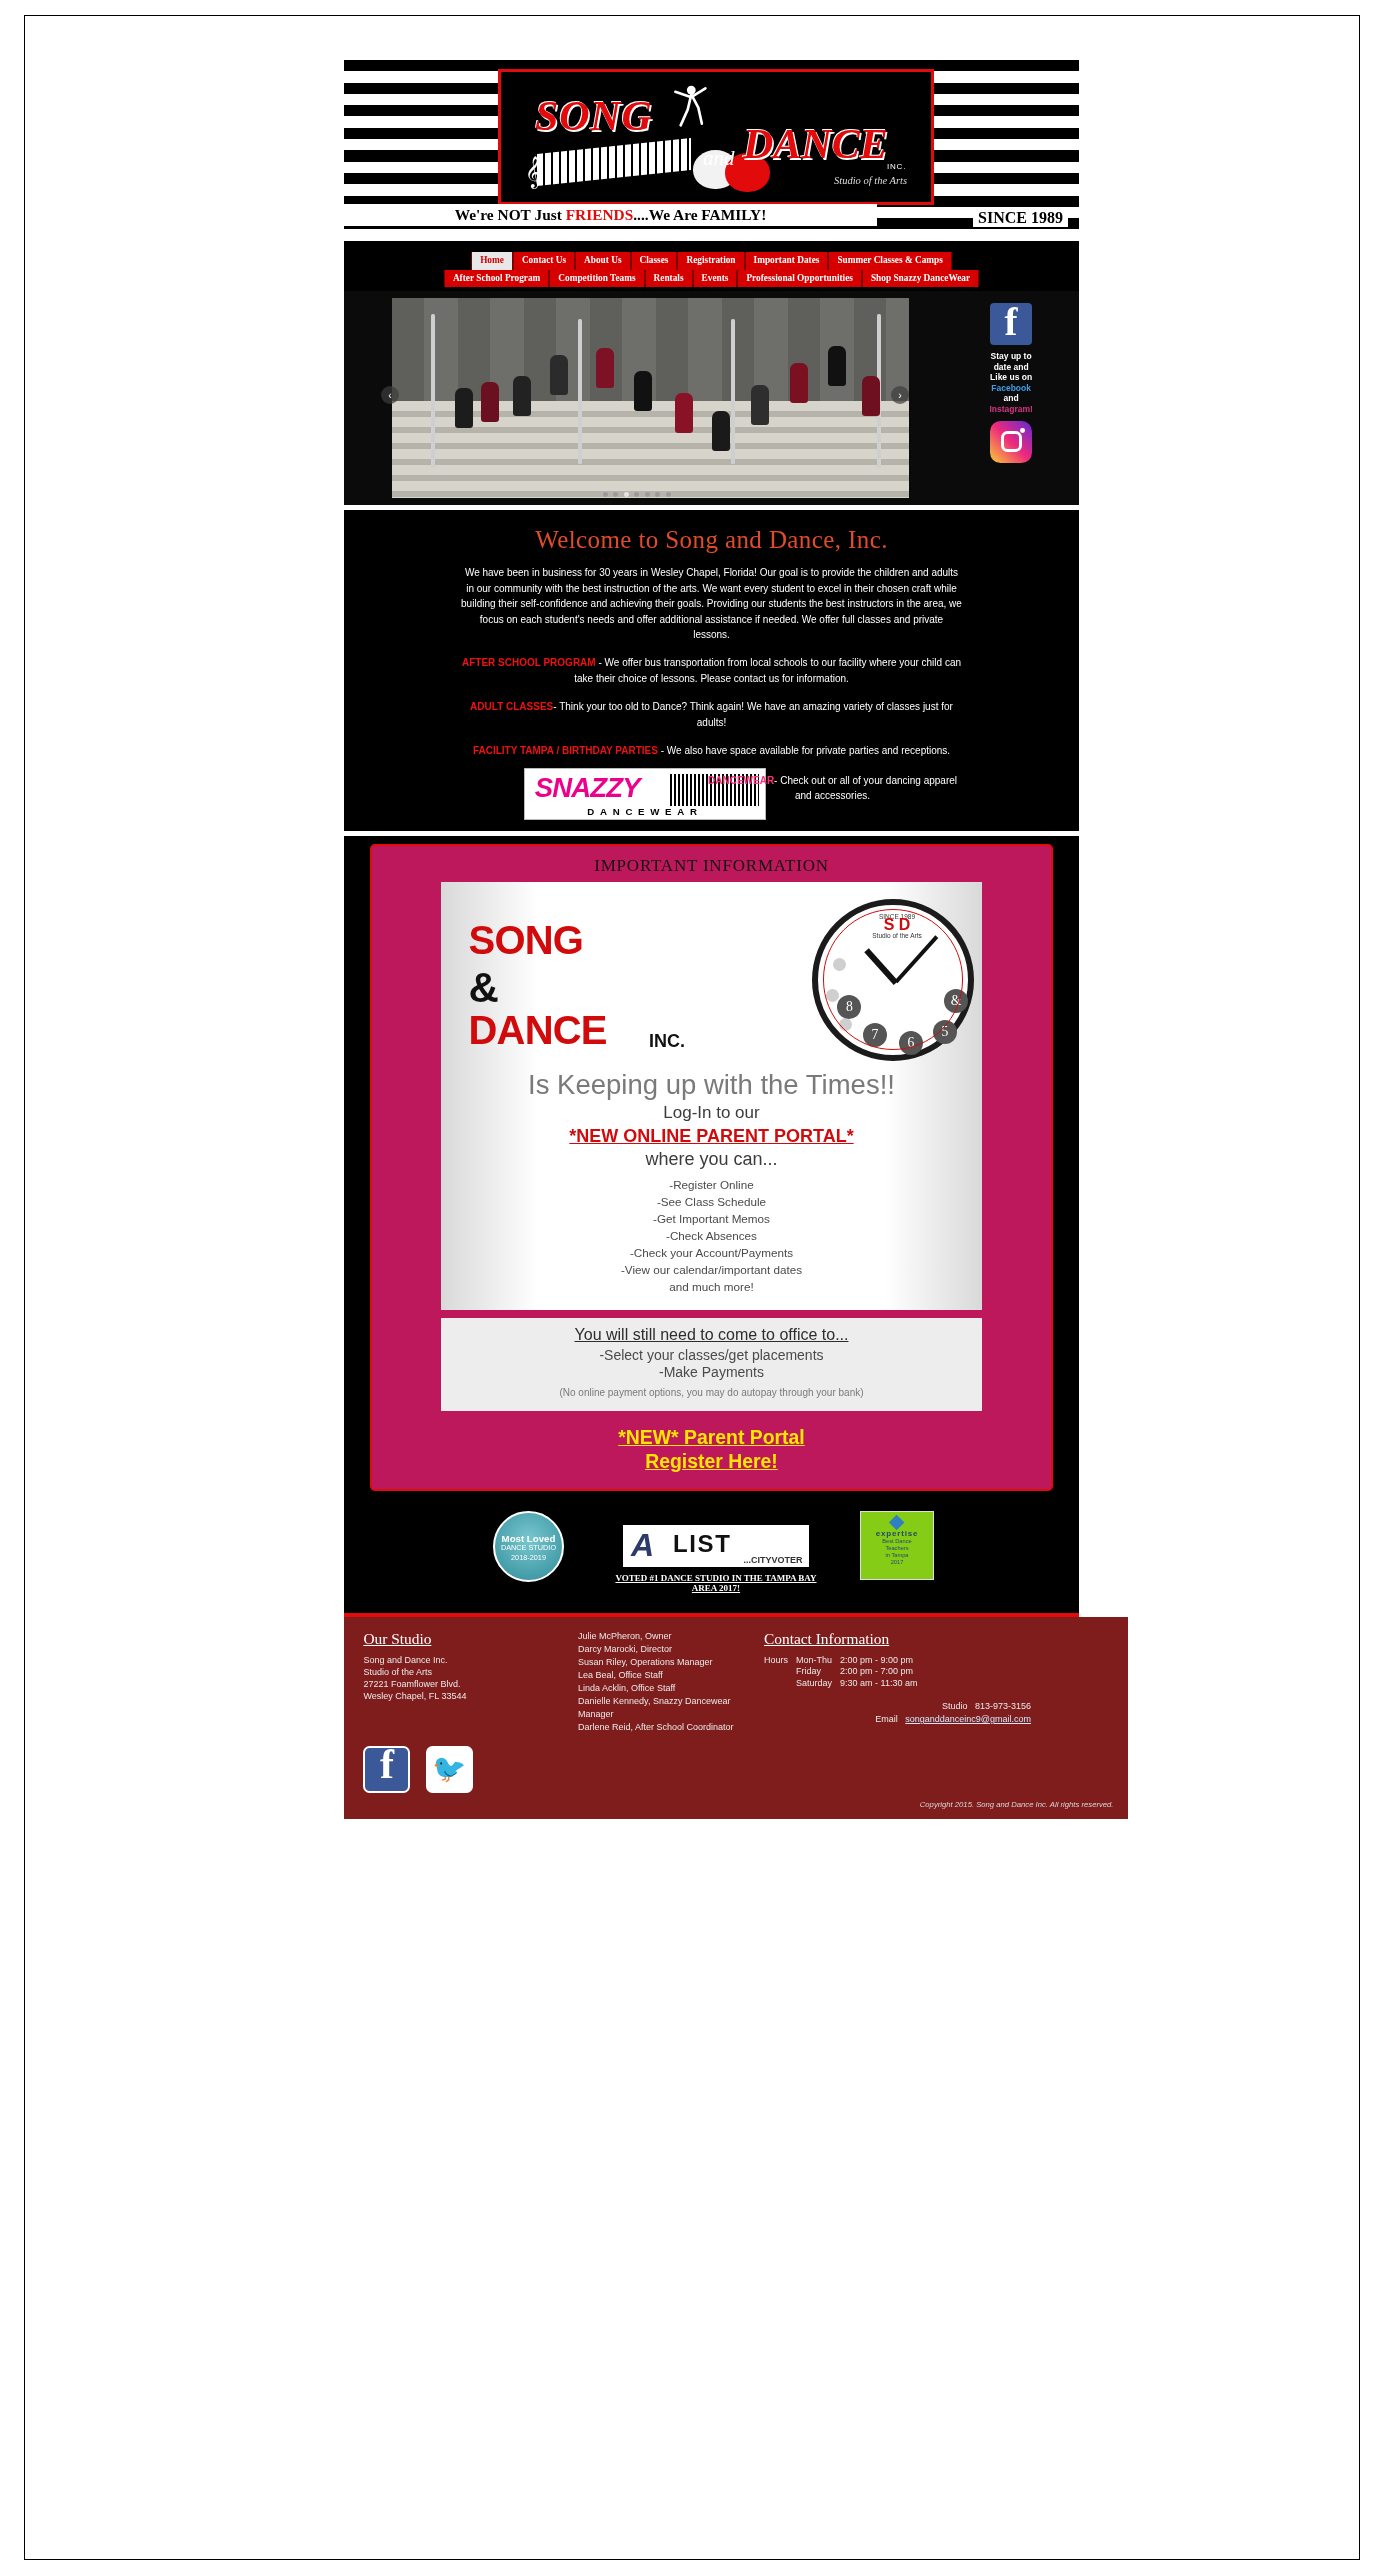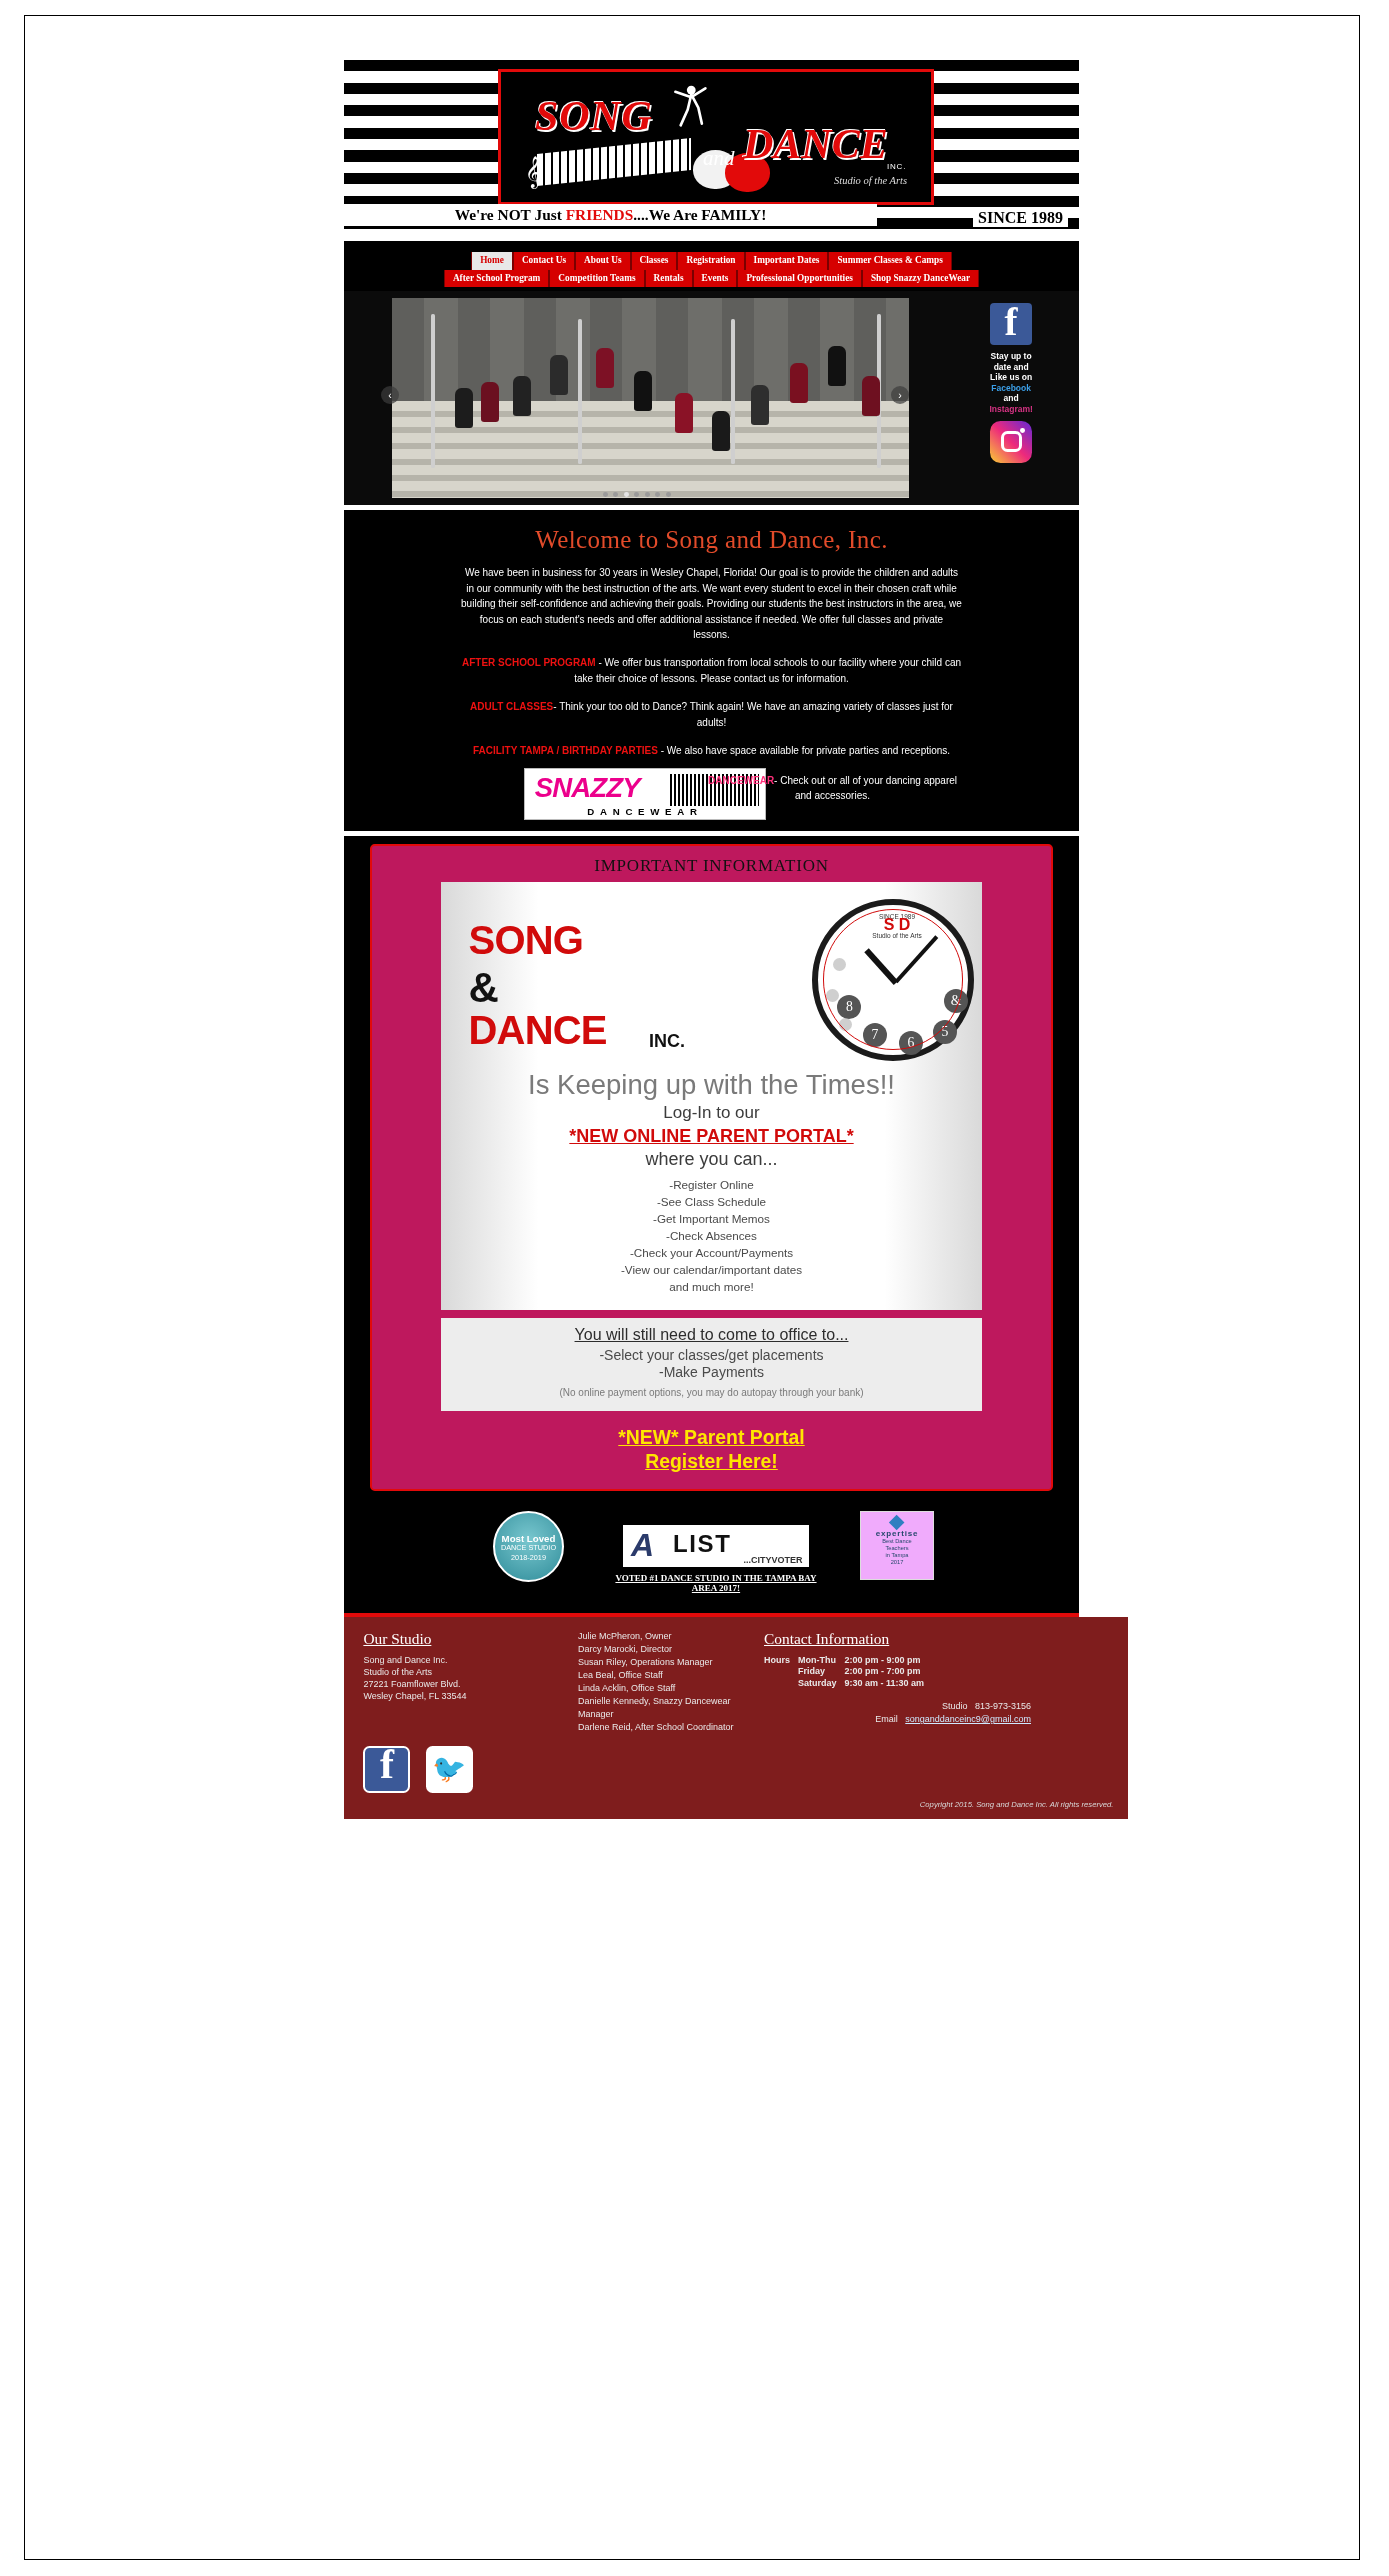--- a/index.html
+++ b/index.html
@@ -642,21 +642,21 @@
     font-family: "Liberation Serif", serif;
     font-size: 9px;
     font-weight: bold;
     color: #fff;
     text-decoration: underline;
   }
   .expertise {
     position: absolute;
     right: 145px; top: 6.5px;
     width: 74px; height: 69px;
-    background: #f0abfc;
+    background: #84cc16;
     border: 0.8px solid #ddd;
     box-sizing: border-box;
     text-align: center;
     font-size: 5.7px;
     color: #27496d;
     padding-top: 4.8px;
     line-height: 7.3px;
   }
   .expertise .dia {
     width: 11.3px; height: 11.3px;
@@ -691,21 +691,20 @@
   .f-txt {
     color: #e9e9e9;
     font-size: 9px;
     line-height: 12px;
   }
   .f-staff div { color: #e9e9e9; font-size: 9px; line-height: 13px; }
   .hours-table {
     border-collapse: collapse;
     font-size: 9px;
     color: #e9e9e9;
-    font-weight: bold;
   }
   .hours-table td { padding: 0.8px 8px 0.8px 0; white-space: nowrap; }
   .contact-lines { margin-top: 11.3px; font-size: 9px; color: #e9e9e9; line-height: 13px; text-align: right; }
   .contact-lines a { color: #cfe9ff; }
   .fb-sq {
     position: absolute;
     left: 19.4px; top: 129px;
     width: 47px; height: 47px;
     background: #3b5998;
     border-radius: 6.5px;

